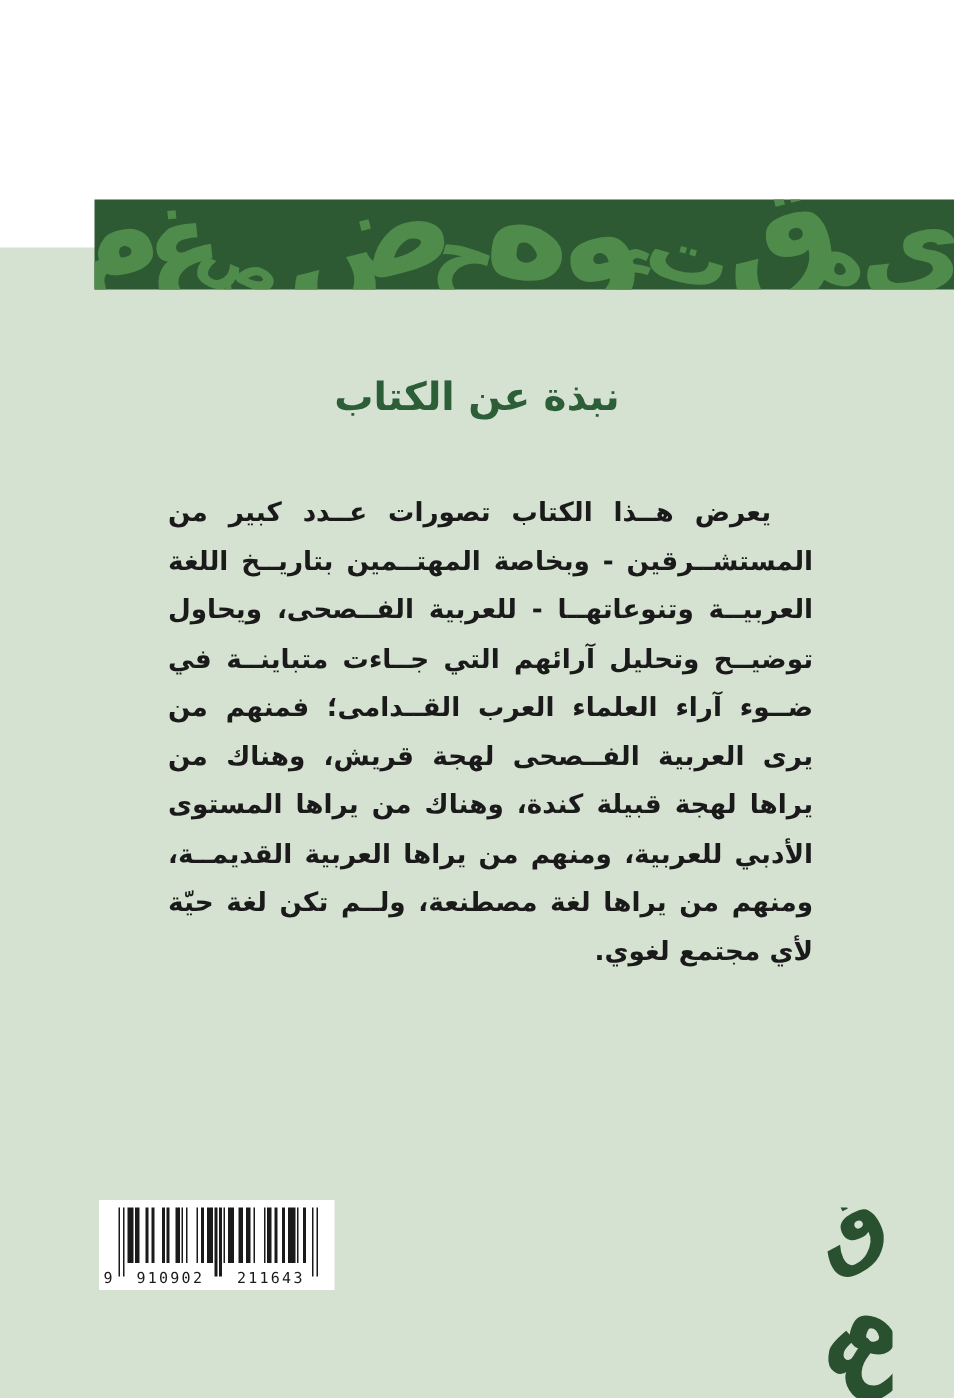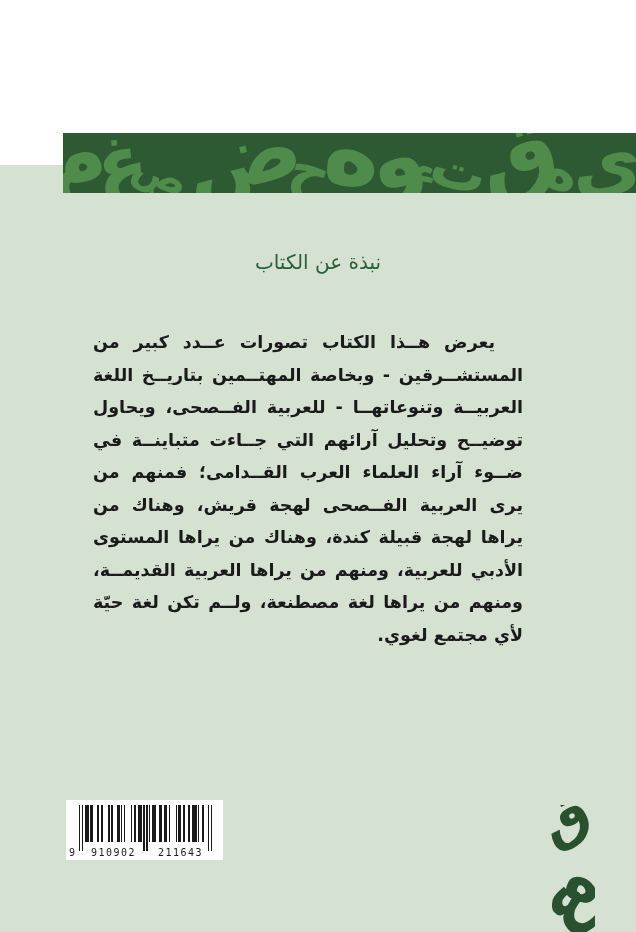--- a/index.html
+++ b/index.html
@@ -36,28 +36,28 @@
   }
   .band span:nth-child(2n)  { font-size:56px; transform:rotate(16deg) translateY(8px); }
   .band span:nth-child(3n)  { font-size:88px; transform:rotate(-14deg) translateY(-6px); }
   .band span:nth-child(5n)  { font-size:42px; transform:rotate(24deg) translateY(12px); }
   .band span:nth-child(7n)  { font-size:96px; transform:rotate(4deg) translateY(-12px); }
 
   
   .heading {
     position:absolute; top:250px; left:0; width:636px;
     text-align:center;
-    font-size:20px; font-weight:normal;
+    font-size:26px; font-weight:bold;
     color:var(--heading,#2c5e38);
     direction:rtl;
   }
 
   
   .summary {
-    position:absolute; top:326px; right:113px; width:430px;
+    position:absolute; top:326px; right:94px; width:430px;
     direction:rtl; text-align:justify;
     font-size:17.5px; line-height:32.5px; font-weight:bold;
     color:var(--body_text,#1a1a1a);
   }
   .summary p { margin:0; text-indent:28px; }
 
   
   .barcode {
     position:absolute; left:66px; top:800px; width:157px; height:60px;
     background:#ffffff;

